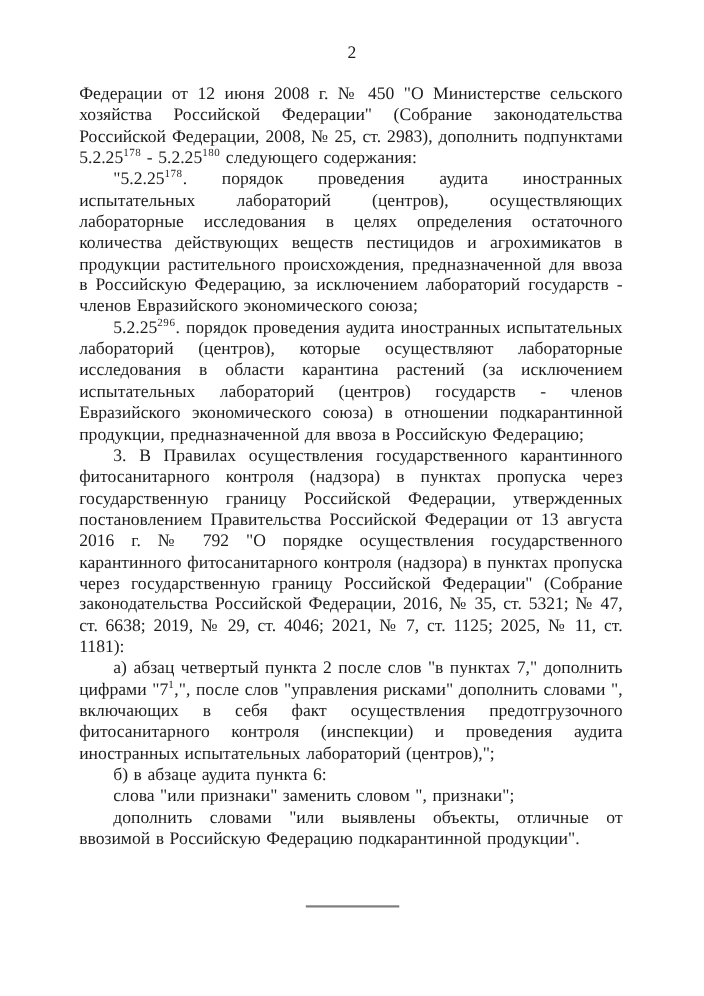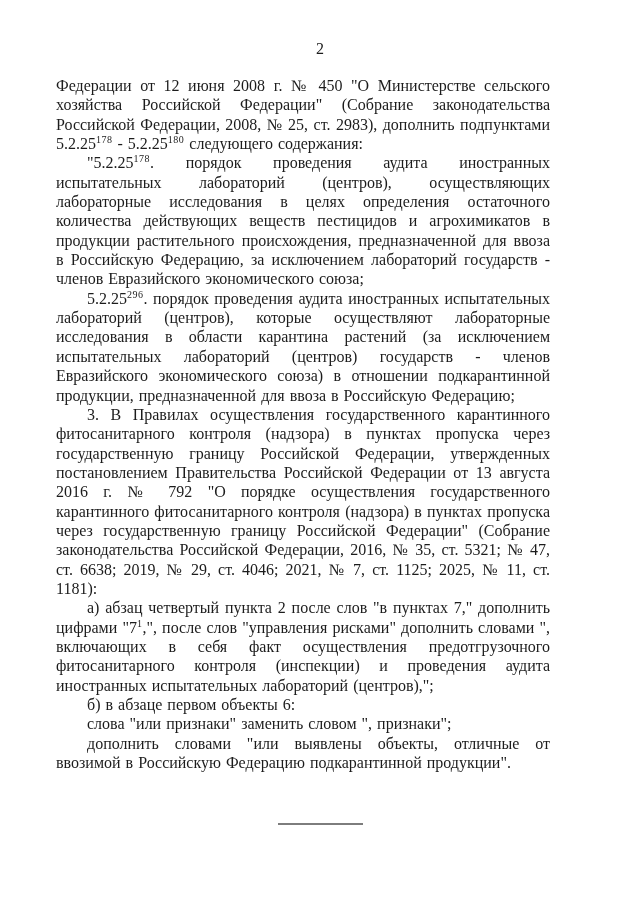--- a/index.html
+++ b/index.html
@@ -21,21 +21,21 @@
     top: 39px;
     left: 0;
     width: 100%;
     text-align: center;
     font-size: 16px;
     line-height: 19px;
   }
   .doc-body {
     position: absolute;
     top: 76px;
-    left: 56px;
+    left: 72px;
     width: 494px;
     font-size: 16px;
     line-height: 19.35px;
     text-align: justify;
     text-justify: inter-word;
     word-spacing: 1px;
   }
   .para {
     margin: 0;
     padding: 0;
@@ -63,19 +63,19 @@
 
 <div class="page">
   <div class="page-number">2</div>
 
   <div class="doc-body">
       <p class="para">Федерации от 12 июня 2008 г. № 450 "О Министерстве сельского хозяйства Российской Федерации" (Собрание законодательства Российской Федерации, 2008, № 25, ст. 2983), дополнить подпунктами 5.2.25<sup>178</sup> - 5.2.25<sup>180</sup> следующего содержания:</p>
       <p class="para indent">"5.2.25<sup>178</sup>. порядок проведения аудита иностранных испытательных лабораторий (центров), осуществляющих лабораторные исследования в целях определения остаточного количества действующих веществ пестицидов и агрохимикатов в продукции растительного происхождения, предназначенной для ввоза в Российскую Федерацию, за исключением лабораторий государств - членов Евразийского экономического союза;</p>
       <p class="para indent">5.2.25<sup>296</sup>. порядок проведения аудита иностранных испытательных лабораторий (центров), которые осуществляют лабораторные исследования в области карантина растений (за исключением испытательных лабораторий (центров) государств - членов Евразийского экономического союза) в отношении подкарантинной продукции, предназначенной для ввоза в Российскую Федерацию;</p>
       <p class="para indent">3. В Правилах осуществления государственного карантинного фитосанитарного контроля (надзора) в пунктах пропуска через государственную границу Российской Федерации, утвержденных постановлением Правительства Российской Федерации от 13 августа 2016 г. № 792 "О порядке осуществления государственного карантинного фитосанитарного контроля (надзора) в пунктах пропуска через государственную границу Российской Федерации" (Собрание законодательства Российской Федерации, 2016, № 35, ст. 5321; № 47, ст. 6638; 2019, № 29, ст. 4046; 2021, № 7, ст. 1125; 2025, № 11, ст. 1181):</p>
       <p class="para indent">а) абзац четвертый пункта 2 после слов "в пунктах 7," дополнить цифрами "7<sup>1</sup>,", после слов "управления рисками" дополнить словами ", включающих в себя факт осуществления предотгрузочного фитосанитарного контроля (инспекции) и проведения аудита иностранных испытательных лабораторий (центров),";</p>
-      <p class="para indent">б) в абзаце первом объекты 6:</p>
+      <p class="para indent">б) в абзаце аудита пункта 6:</p>
       <p class="para indent">слова "или признаки" заменить словом ", признаки";</p>
       <p class="para indent">дополнить словами "или выявлены объекты, отличные от ввозимой в Российскую Федерацию подкарантинной продукции".</p>
     </div>
 
   <div class="separator-line"></div>
 </div>
 
 </body></html>

